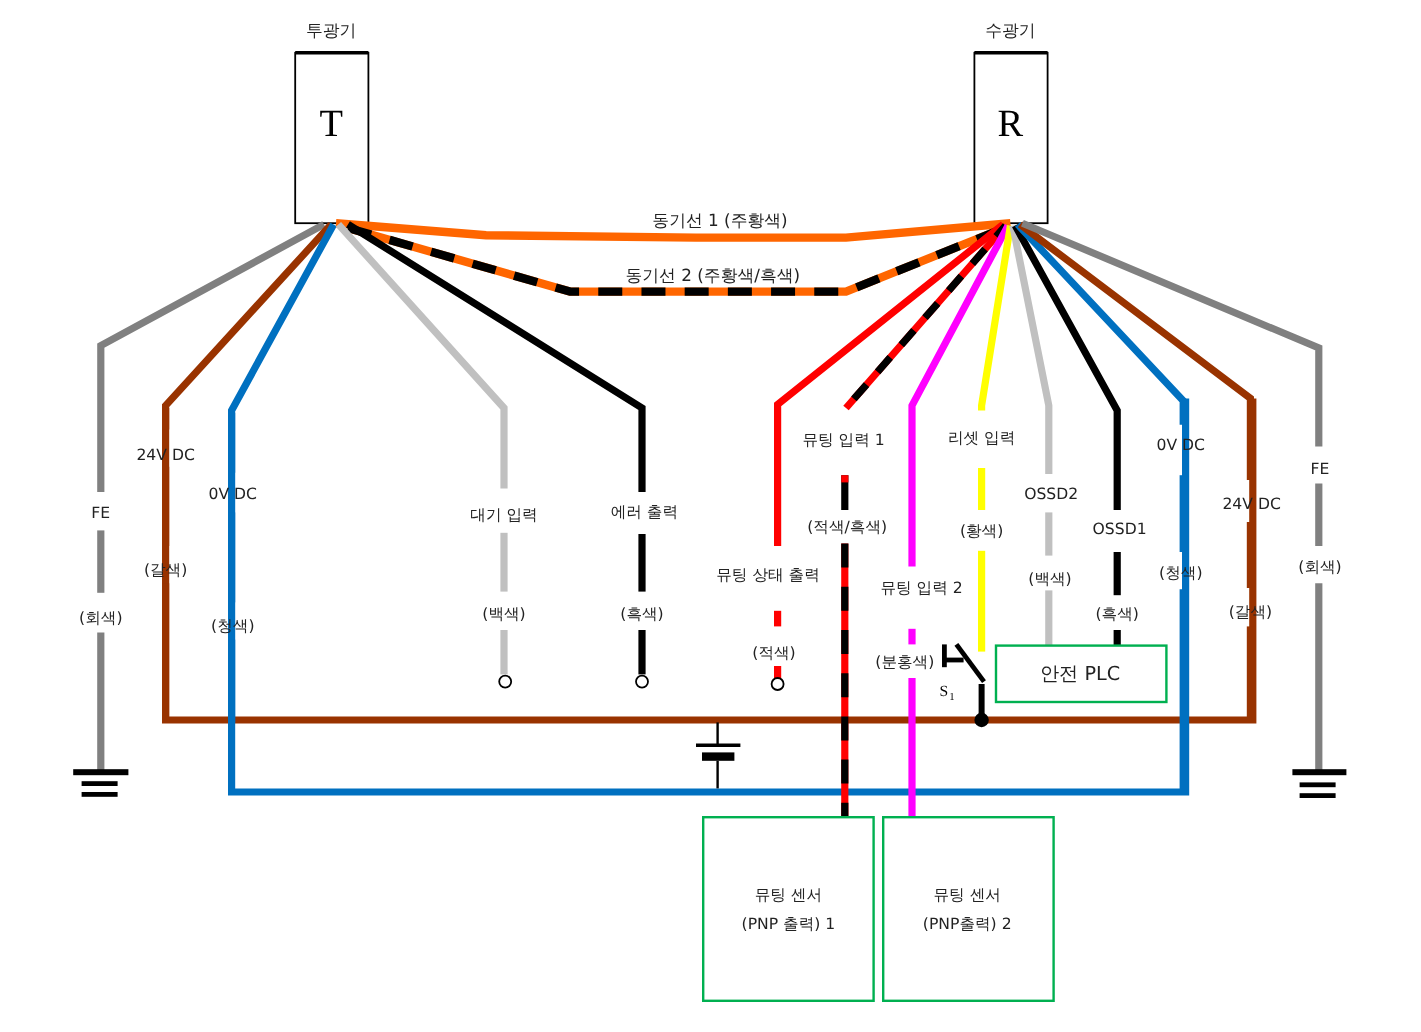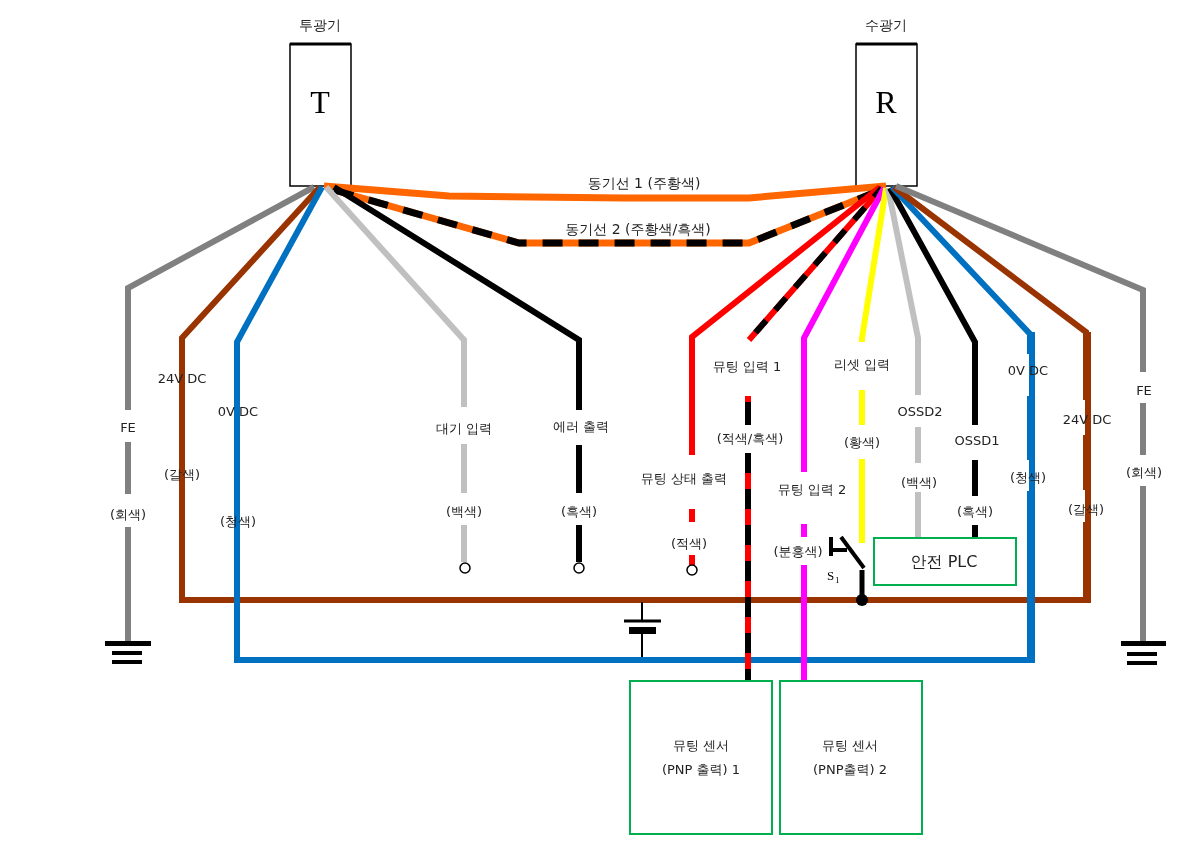--- a/index.html
+++ b/index.html
@@ -1,17 +1,17 @@
 <!DOCTYPE html>
 <html><head>
 <meta charset="utf-8">
 <style>
   html, body { margin:0; padding:0; background:#ffffff; }
   body { width:1184px; height:860px; overflow:hidden; font-family:"DejaVu Sans", sans-serif; }
-  #stage { position:relative; width:968px; height:860px;margin-left:44px; }
+  #stage { position:relative; width:968px; height:860px; }
   svg { position:absolute; left:0; top:0; }
   .lbl { font-family:"DejaVu Sans", sans-serif; font-size:14px; fill:#222; }
   .lbl-sm { font-family:"DejaVu Sans", sans-serif; font-size:13px; fill:#222; }
   .unit-letter { font-family:"Liberation Serif", serif; font-size:32px; fill:#000; }
   .s1 { font-family:"Liberation Serif", serif; font-size:13px; fill:#000; }
   .s1sub { font-family:"Liberation Serif", serif; font-size:9px; fill:#000; }
 </style>
 </head>
 <body>
 

